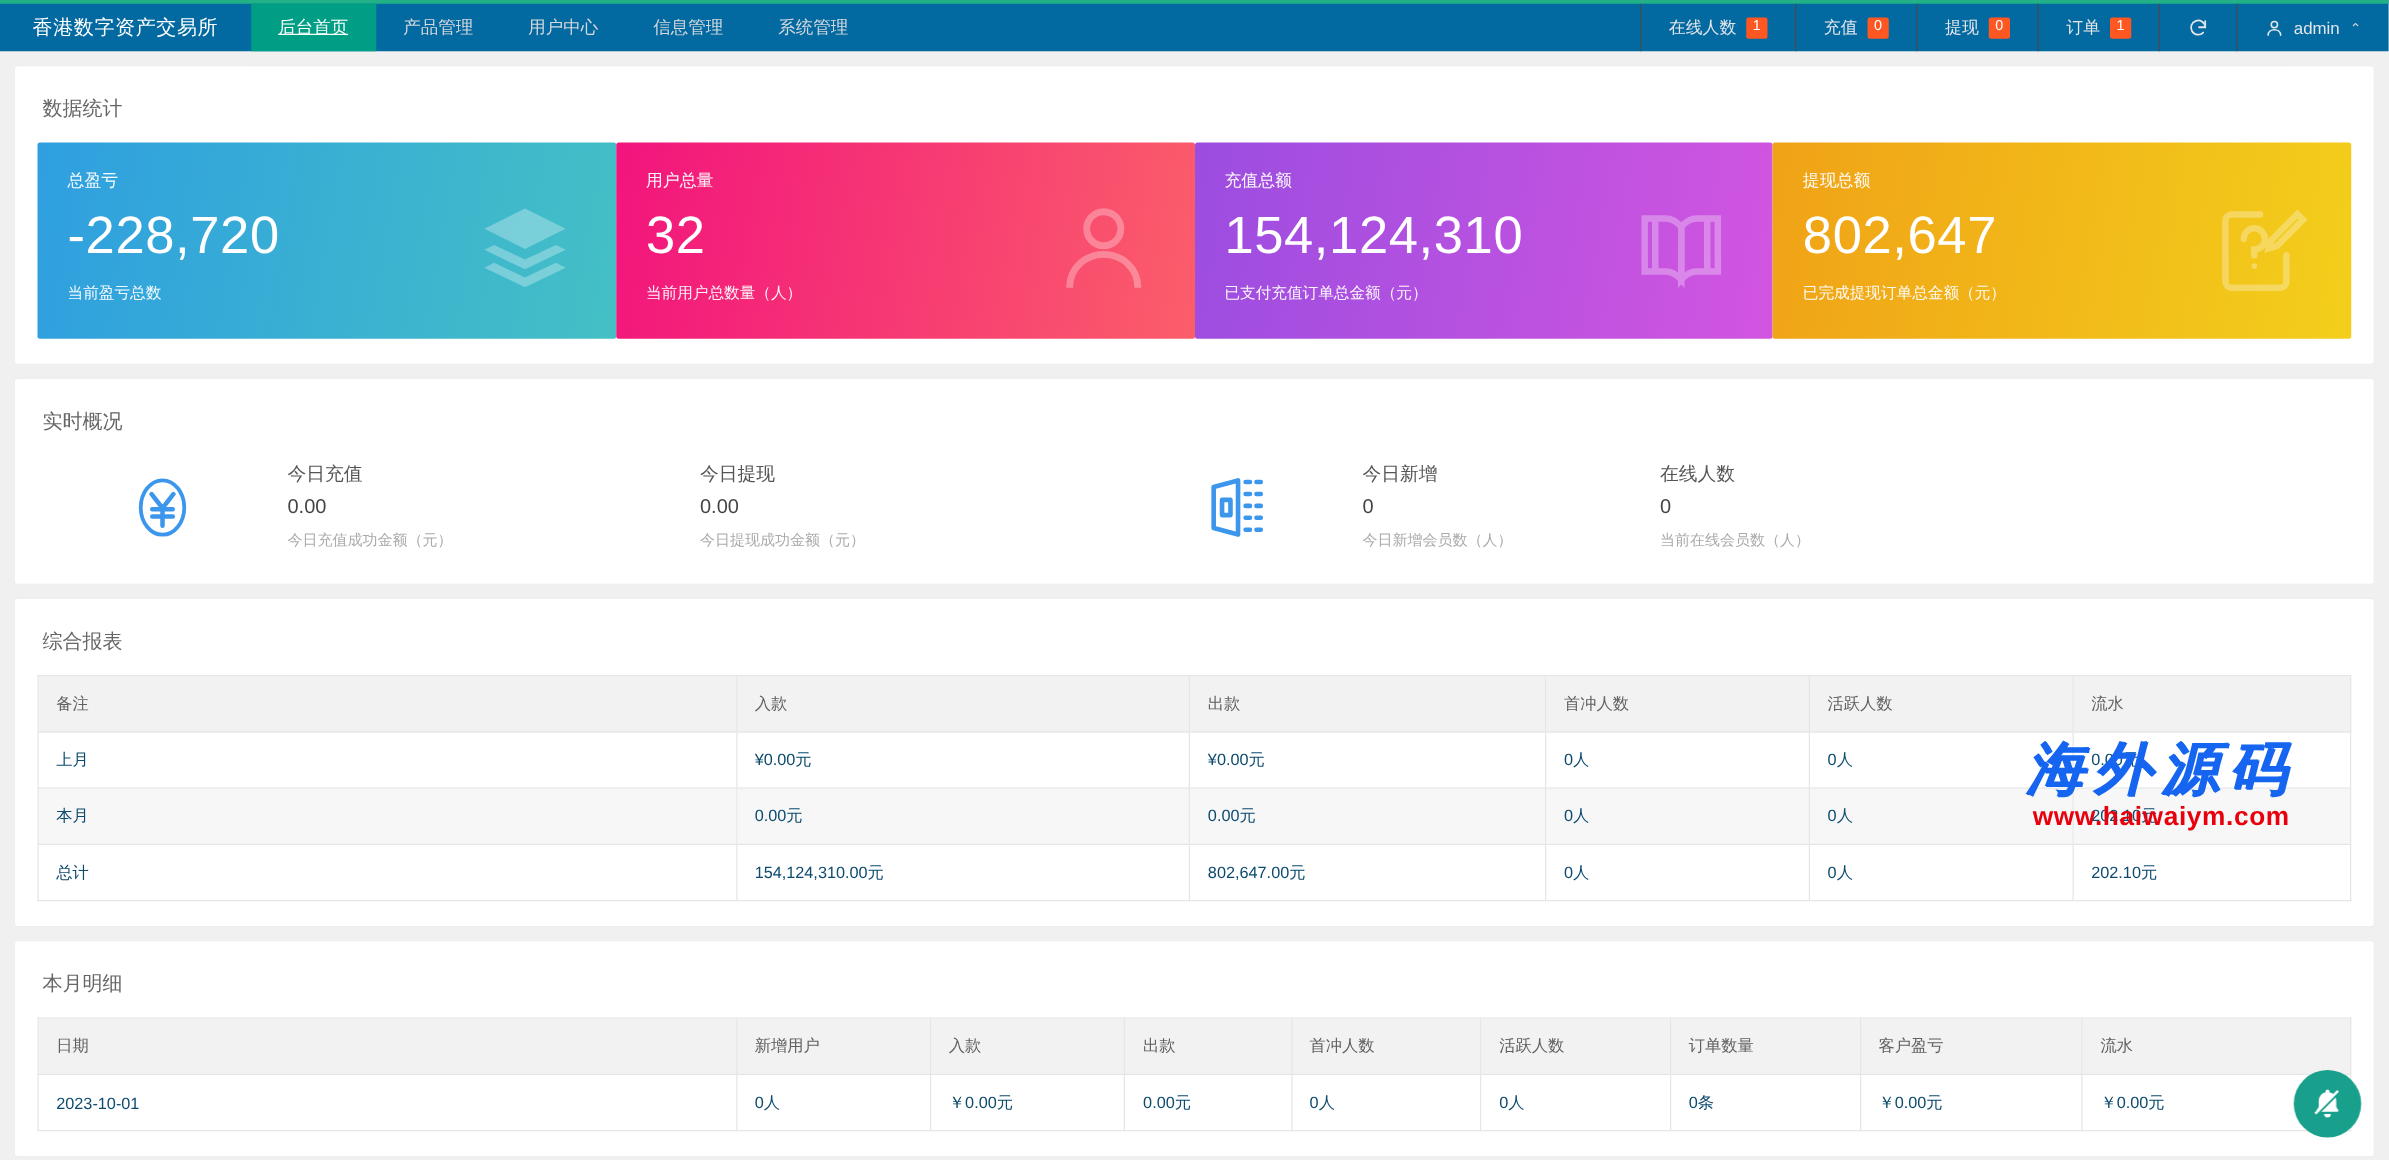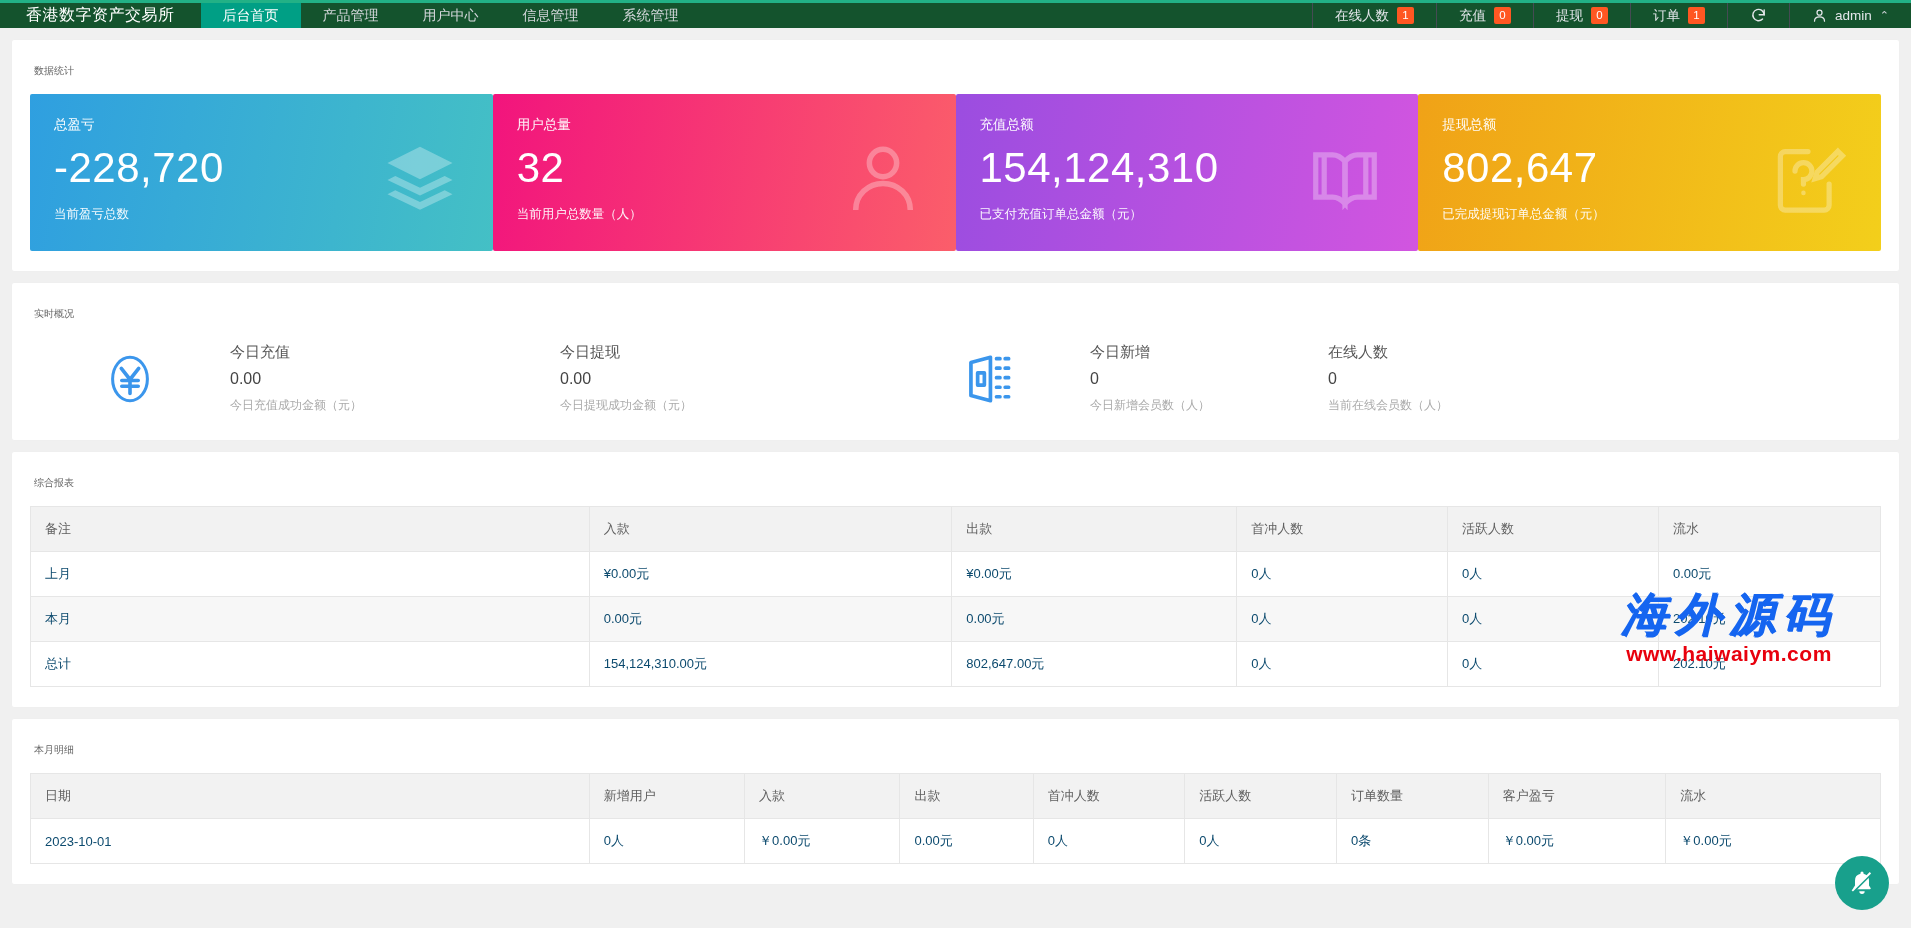--- a/index.html
+++ b/index.html
@@ -5,40 +5,40 @@
   * { box-sizing: border-box; margin: 0; padding: 0; }
   html, body {
     width: 1911px; height: 928px;
     background: #f0f0f0;
     font-family: "Liberation Sans", "DejaVu Sans", sans-serif;
     overflow: hidden;
   }
 
   
   .topbar {
-    height: 28px; width: 100%;
-    background: #14532d;
+    height: 41px; width: 100%;
+    background: #0369a1;
     display: flex; align-items: stretch;
     position: relative;
     border-top: 3px solid #22b186;
   }
   .brand {
     display: flex; align-items: center;
     padding: 0 26px;
     color: #ffffff; font-size: 16px; letter-spacing: .5px;
     white-space: nowrap;
   }
   .nav { display: flex; align-items: stretch; }
   .nav-item {
     display: flex; align-items: center; justify-content: center;
     padding: 0 22px;
     color: #d5d8dc; font-size: 14px; white-space: nowrap;
     cursor: pointer;
   }
-  .nav-item.active { background: #009f85; color: #ffffff; }
+  .nav-item.active { background: #009f85; color: #ffffff; text-decoration: underline; }
   .topbar-right {
     margin-left: auto; display: flex; align-items: stretch;
   }
   .tr-item {
     display: flex; align-items: center; gap: 8px;
     padding: 0 22px;
     color: #e3e6ea; font-size: 13.5px;
     border-left: 1px solid #454b54;
     cursor: pointer; white-space: nowrap;
   }
@@ -54,21 +54,21 @@
 
   
   .wrap { padding: 12px; }
   .panel {
     background: #fff; border-radius: 2px;
     margin-bottom: 12px;
     padding: 18px 18px 20px 18px;
     box-shadow: 0 0 1px rgba(0,0,0,.04);
   }
   .panel-title {
-    font-size: 10px; color: #666; margin: 6px 0 16px 4px;
+    font-size: 16px; color: #666; margin: 6px 0 16px 4px;
   }
 
   
   .cards { display: flex; }
   .card {
     flex: 1 1 0; height: 157px; border-radius: 2px;
     position: relative; overflow: hidden;
     padding: 22px 24px; color: #fff;
   }
   .card-label { font-size: 13.5px; opacity: .97; }

